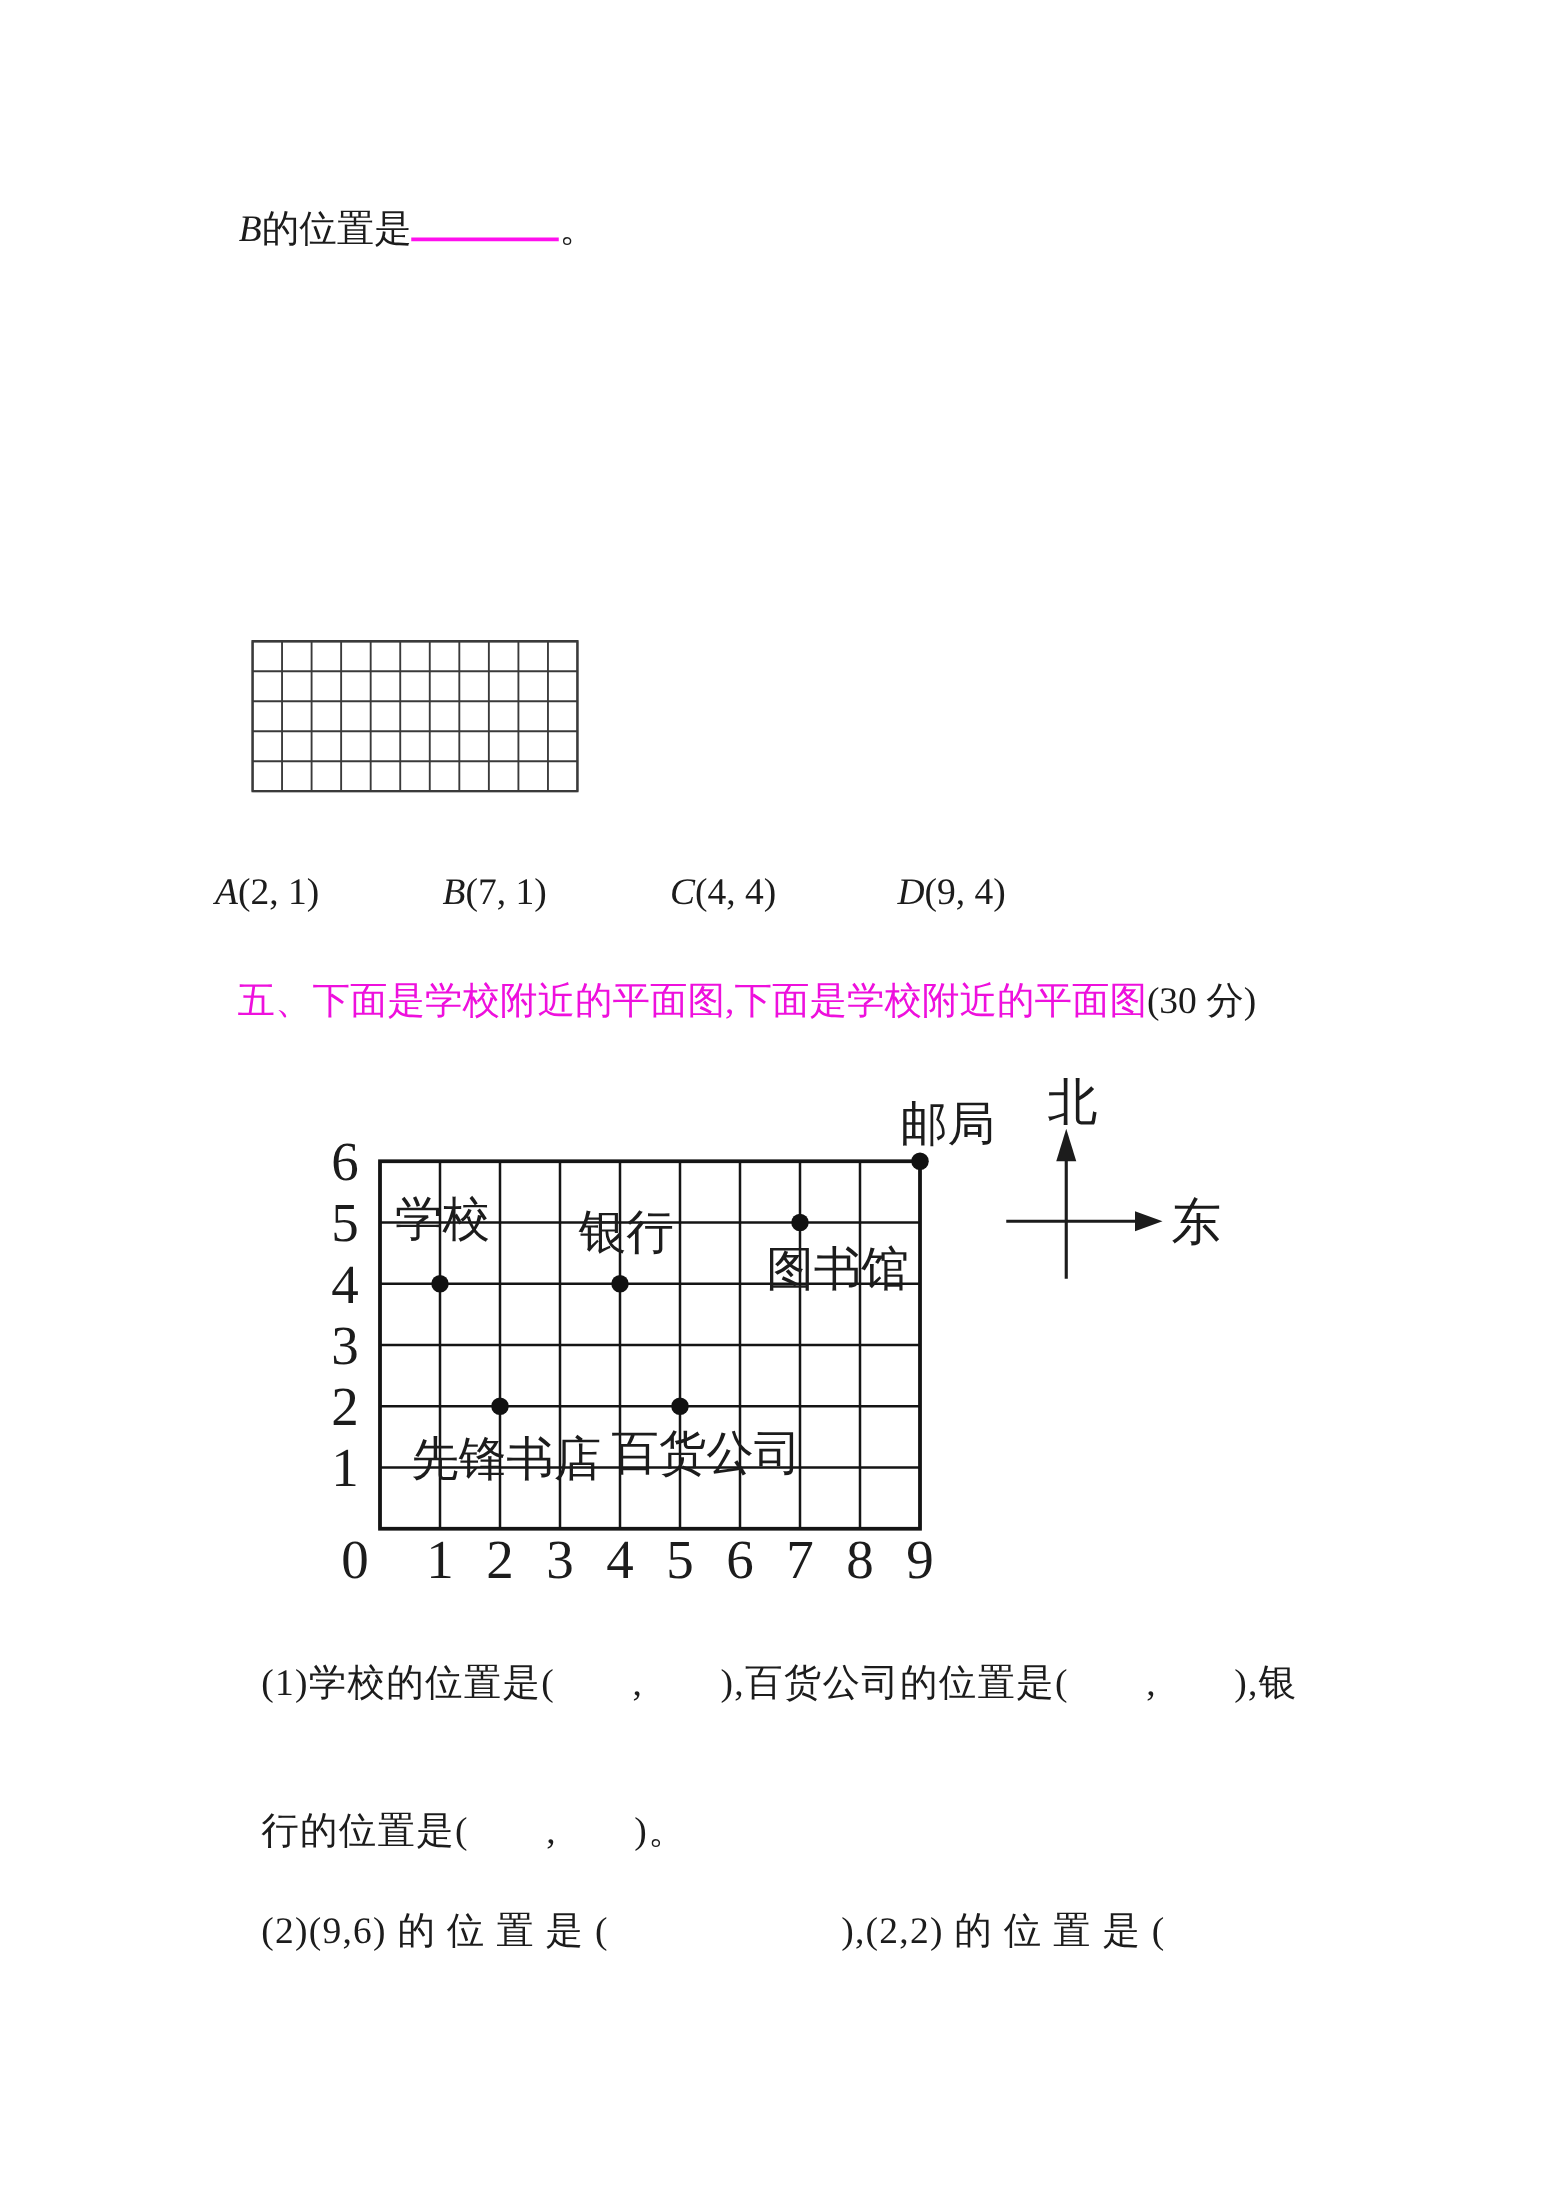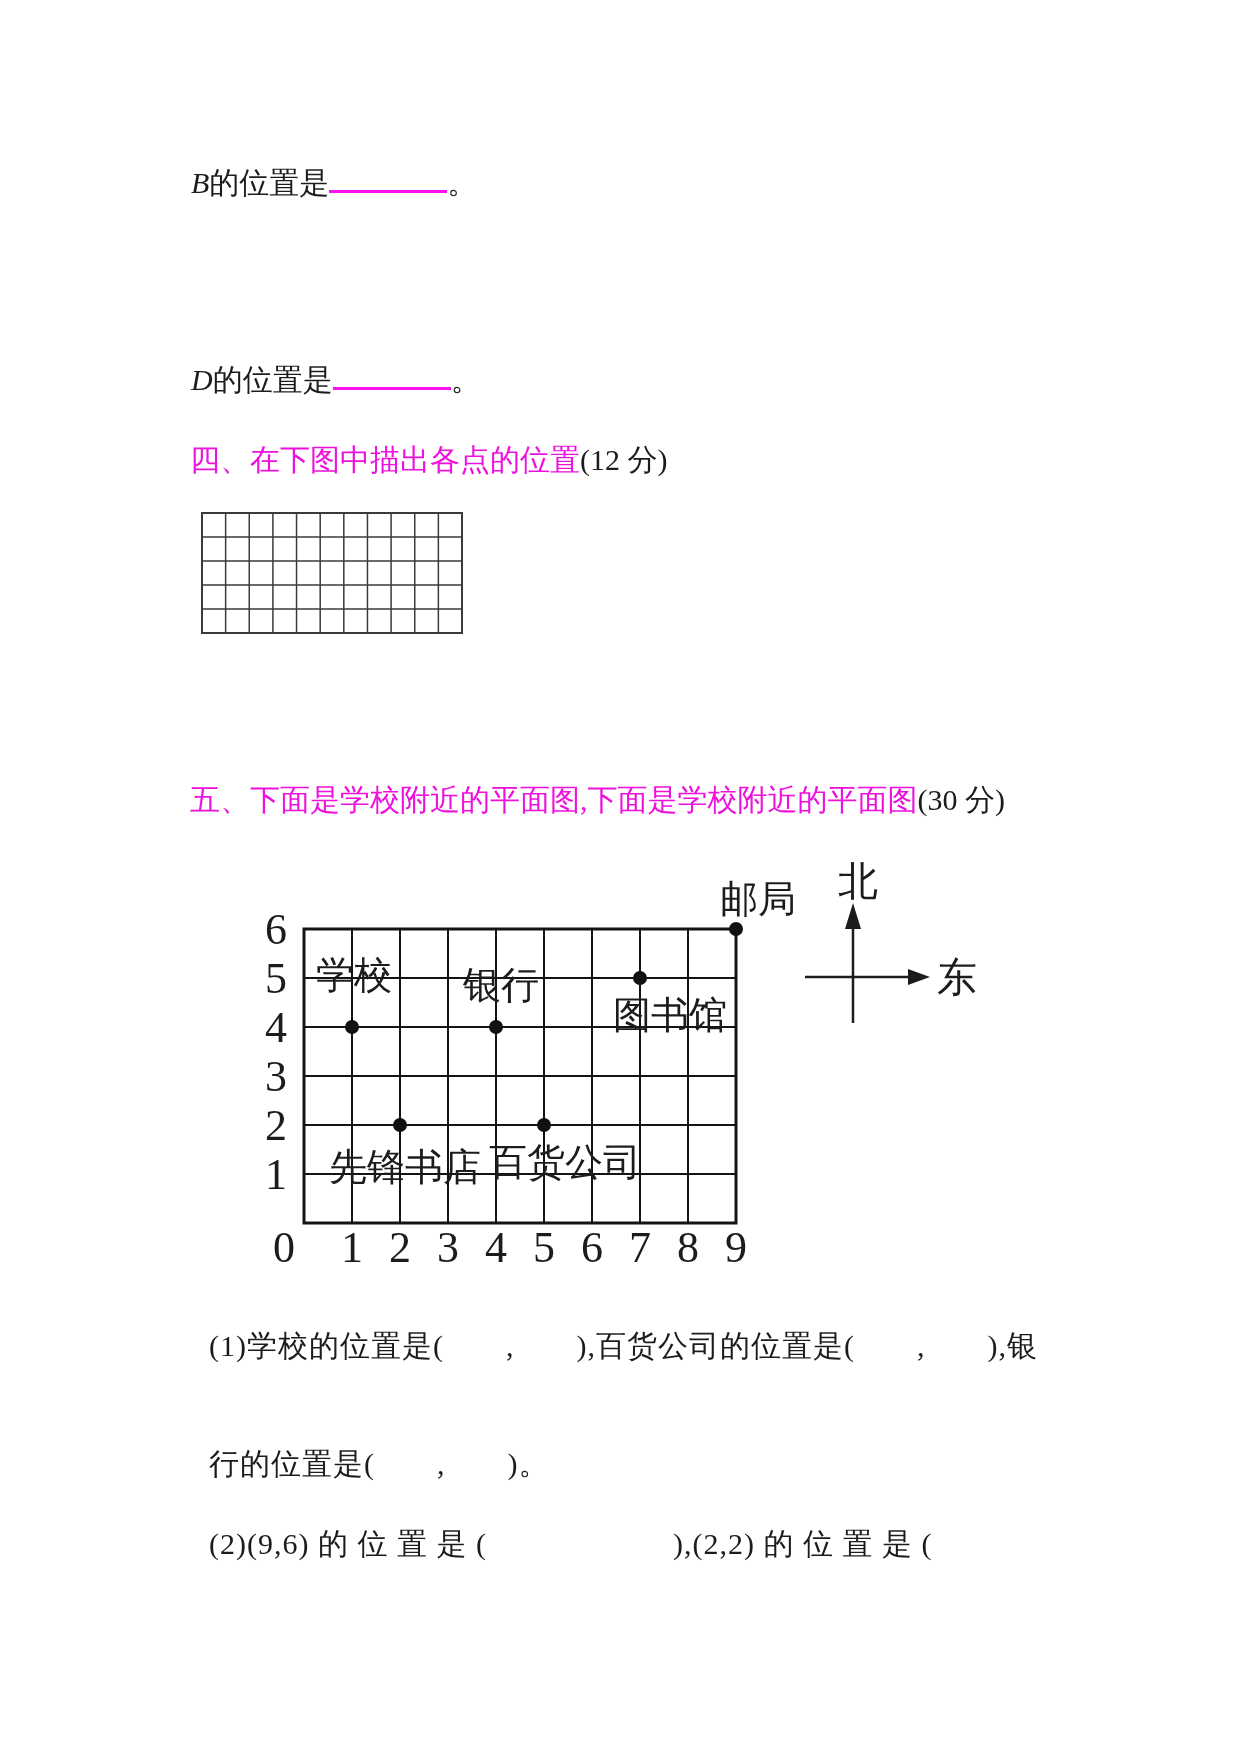--- a/index.html
+++ b/index.html
@@ -29,27 +29,21 @@
   .qline{font-size:30px;white-space:nowrap;letter-spacing:1px;margin-left:20px;}
 </style>
 </head>
 <body>
 
 <div id="page">
 
   <div class="abs bodytext" style="top:160px;left:191px;">
     <span class="ital">B</span><span>的位置是</span><span class="blankline"></span><span>。</span>
   </div>
-  <div class="abs bodytext" style="top:357px;left:191px;">
-    <span class="ital">D</span><span>的位置是</span><span class="blankline"></span><span>。</span>
-  </div>
 
-  <div class="abs heading" style="top:440px;left:190px;">
-    <span class="hmag">四、在下图中描出各点的位置</span><span class="hscore">(12 分)</span>
-  </div>
 
   <svg class="abs" style="top:512px;left:201px;" width="262" height="122">
     <g id="blank-grid-lines">
         <line x1="1" y1="1" x2="1" y2="121" stroke="#3a3a3a" stroke-width="1.5"></line>
         <line x1="24.636363636363637" y1="1" x2="24.636363636363637" y2="121" stroke="#3a3a3a" stroke-width="1.5"></line>
         <line x1="48.27272727272727" y1="1" x2="48.27272727272727" y2="121" stroke="#3a3a3a" stroke-width="1.5"></line>
         <line x1="71.9090909090909" y1="1" x2="71.9090909090909" y2="121" stroke="#3a3a3a" stroke-width="1.5"></line>
         <line x1="95.54545454545455" y1="1" x2="95.54545454545455" y2="121" stroke="#3a3a3a" stroke-width="1.5"></line>
         <line x1="119.18181818181819" y1="1" x2="119.18181818181819" y2="121" stroke="#3a3a3a" stroke-width="1.5"></line>
         <line x1="142.8181818181818" y1="1" x2="142.8181818181818" y2="121" stroke="#3a3a3a" stroke-width="1.5"></line>
@@ -61,20 +55,26 @@
         <line x1="1" y1="1" x2="261" y2="1" stroke="#3a3a3a" stroke-width="1.5"></line>
         <line x1="1" y1="25" x2="261" y2="25" stroke="#3a3a3a" stroke-width="1.5"></line>
         <line x1="1" y1="49" x2="261" y2="49" stroke="#3a3a3a" stroke-width="1.5"></line>
         <line x1="1" y1="73" x2="261" y2="73" stroke="#3a3a3a" stroke-width="1.5"></line>
         <line x1="1" y1="97" x2="261" y2="97" stroke="#3a3a3a" stroke-width="1.5"></line>
         <line x1="1" y1="121" x2="261" y2="121" stroke="#3a3a3a" stroke-width="1.5"></line>
       </g>
     <rect x="1" y="1" width="260" height="120" fill="none" stroke="#3a3a3a" stroke-width="2"></rect>
   </svg>
 
+  <div class="abs" style="top:697px;left:0;width:1241px;height:40px;">
+    <span class="pointspan" style="left:172px;"><span class="ital">A</span><span>(2, 1)</span></span>
+    <span class="pointspan" style="left:354px;"><span class="ital">B</span><span>(7, 1)</span></span>
+    <span class="pointspan" style="left:536px;"><span class="ital">C</span><span>(4, 4)</span></span>
+    <span class="pointspan" style="left:718px;"><span class="ital">D</span><span>(9, 4)</span></span>
+  </div>
 
   <div class="abs heading" style="top:780px;left:190px;">
     <span class="hmag">五、下面是学校附近的平面图,下面是学校附近的平面图</span><span class="hscore">(30 分)</span>
   </div>
 
   <svg class="abs" style="top:855px;left:230px;" width="770" height="420" viewBox="0 0 770 420">
     <g id="map-grid-lines">
         <line x1="74" y1="74" x2="74" y2="368" stroke="#141414" stroke-width="2"></line>
         <line x1="122" y1="74" x2="122" y2="368" stroke="#141414" stroke-width="2"></line>
         <line x1="170" y1="74" x2="170" y2="368" stroke="#141414" stroke-width="2"></line>

